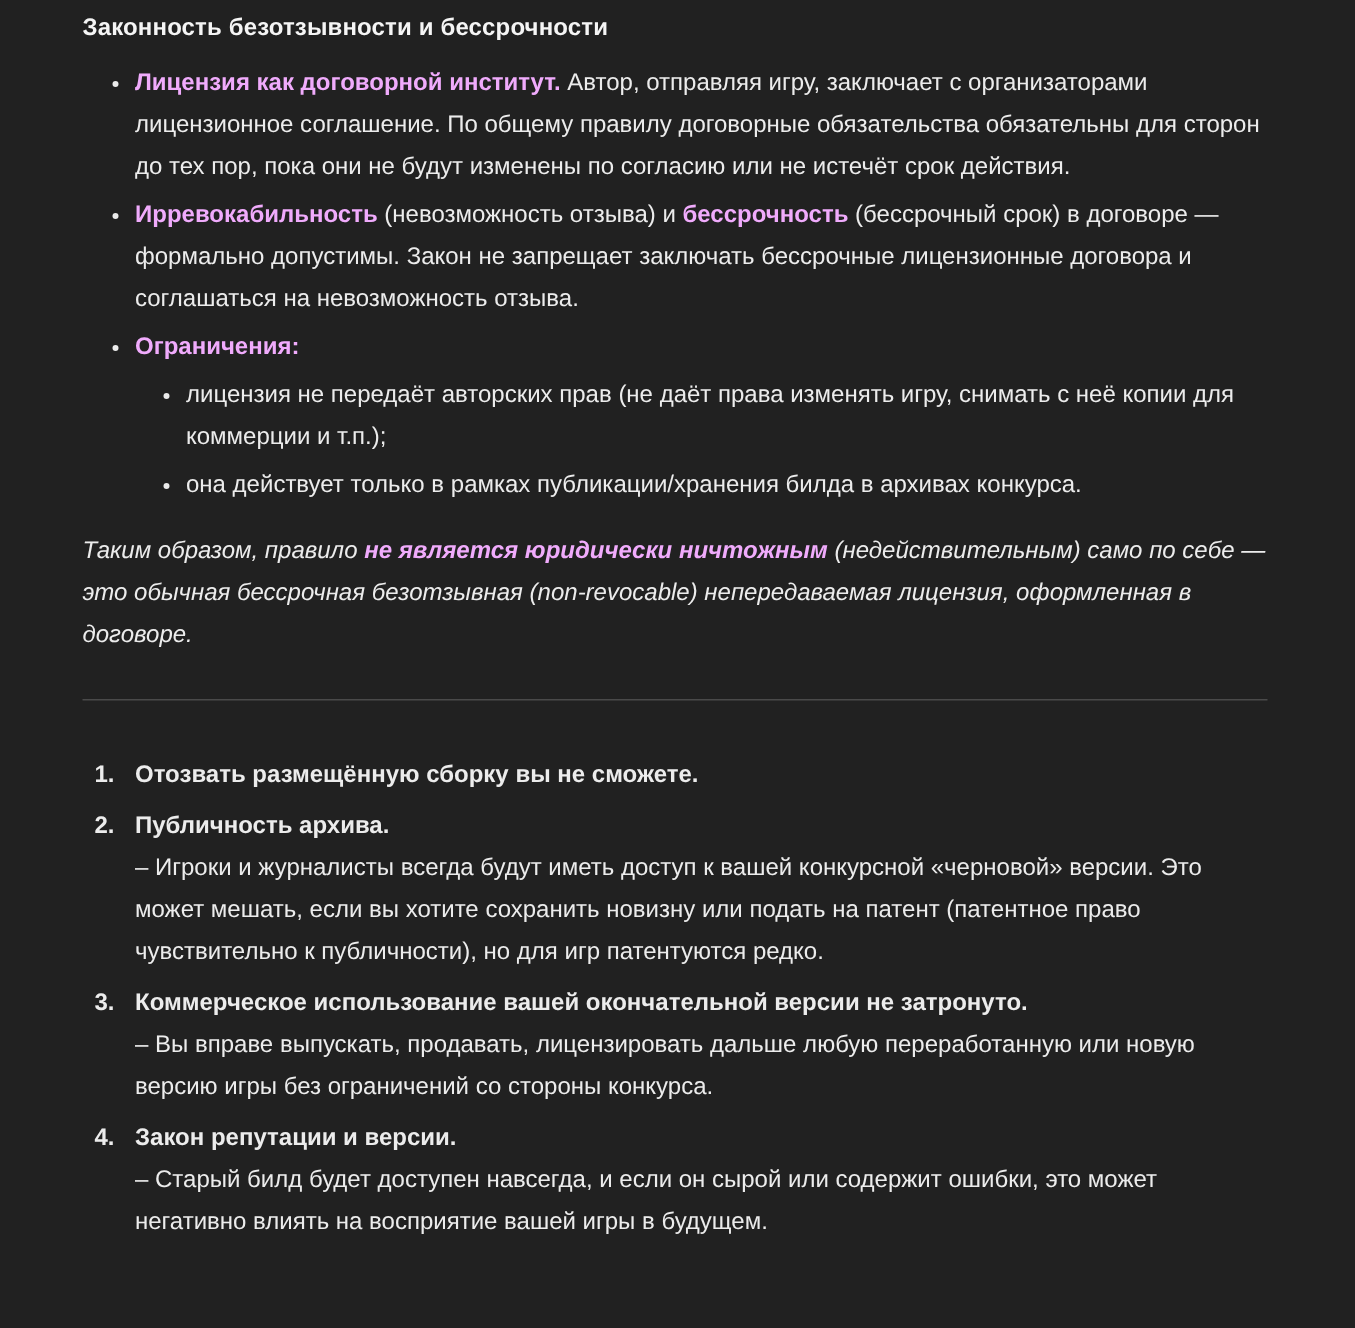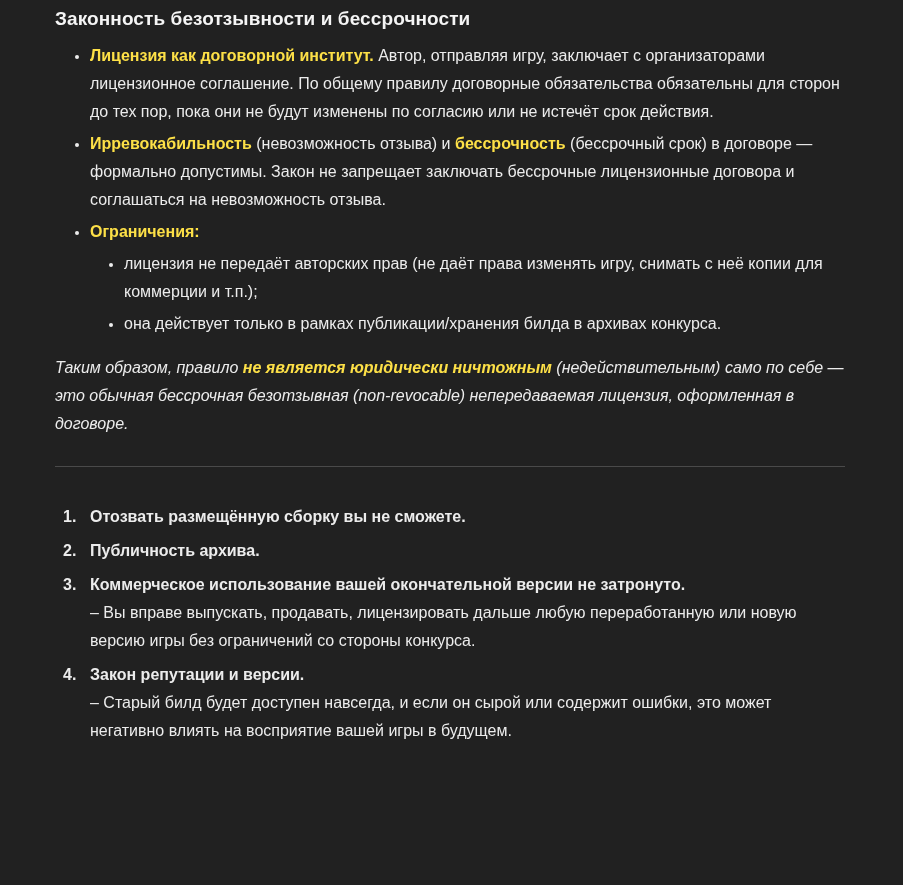--- a/index.html
+++ b/index.html
@@ -13,21 +13,21 @@
     line-height: 28px;
   }
   .page {
     width: 903px;
     height: 885px;
     overflow: hidden;
     background: #212121;
     padding: 6px 58px 20px 55px;
   }
   h3 {
-    font-size: 19px;
+    font-size: 16px;
     line-height: 26px;
     font-weight: 700;
     color: #f5f5f5;
     margin: 0 0 10px 0;
     letter-spacing: 0.1px;
   }
   h3.second { margin-top: 0; }
   ul.top-list {
     margin: 0;
     padding: 0 0 0 35px;
@@ -61,21 +61,21 @@
   }
   ol.num-list > li::before {
     content: counter(item) ".";
     position: absolute;
     left: -27px;
     top: 0;
     font-weight: 700;
     color: #ececec;
   }
   .li-title { font-weight: 700; }
-  strong { font-weight: 700; color: #fde047; }
+  strong { font-weight: 700; color: #f0abfc; }
 </style>
 </head>
 <body>
 
 <div class="page">
 
   <section>
     <h3>Законность безотзывности и бессрочности</h3>
 
     <ul class="top-list">
@@ -104,20 +104,21 @@
   <hr class="divider">
 
   <section class="section-consequences">
 
     <ol class="num-list">
       <li>
         <div class="li-title">Отозвать размещённую сборку вы не сможете.</div>
       </li>
       <li>
         <div class="li-title">Публичность архива.</div>
+        <div class="li-desc">– Игроки и журналисты всегда будут иметь доступ к вашей конкурсной «черновой» версии. Это может мешать, если вы хотите сохранить новизну или подать на патент (патентное право чувствительно к публичности), но для игр патентуются редко.</div>
       </li>
       <li>
         <div class="li-title">Коммерческое использование вашей окончательной версии не затронуто.</div>
         <div class="li-desc">– Вы вправе выпускать, продавать, лицензировать дальше любую переработанную или новую версию игры без ограничений со стороны конкурса.</div>
       </li>
       <li>
         <div class="li-title">Закон репутации и версии.</div>
         <div class="li-desc">– Старый билд будет доступен навсегда, и если он сырой или содержит ошибки, это может негативно влиять на восприятие вашей игры в будущем.</div>
       </li>
     </ol>

